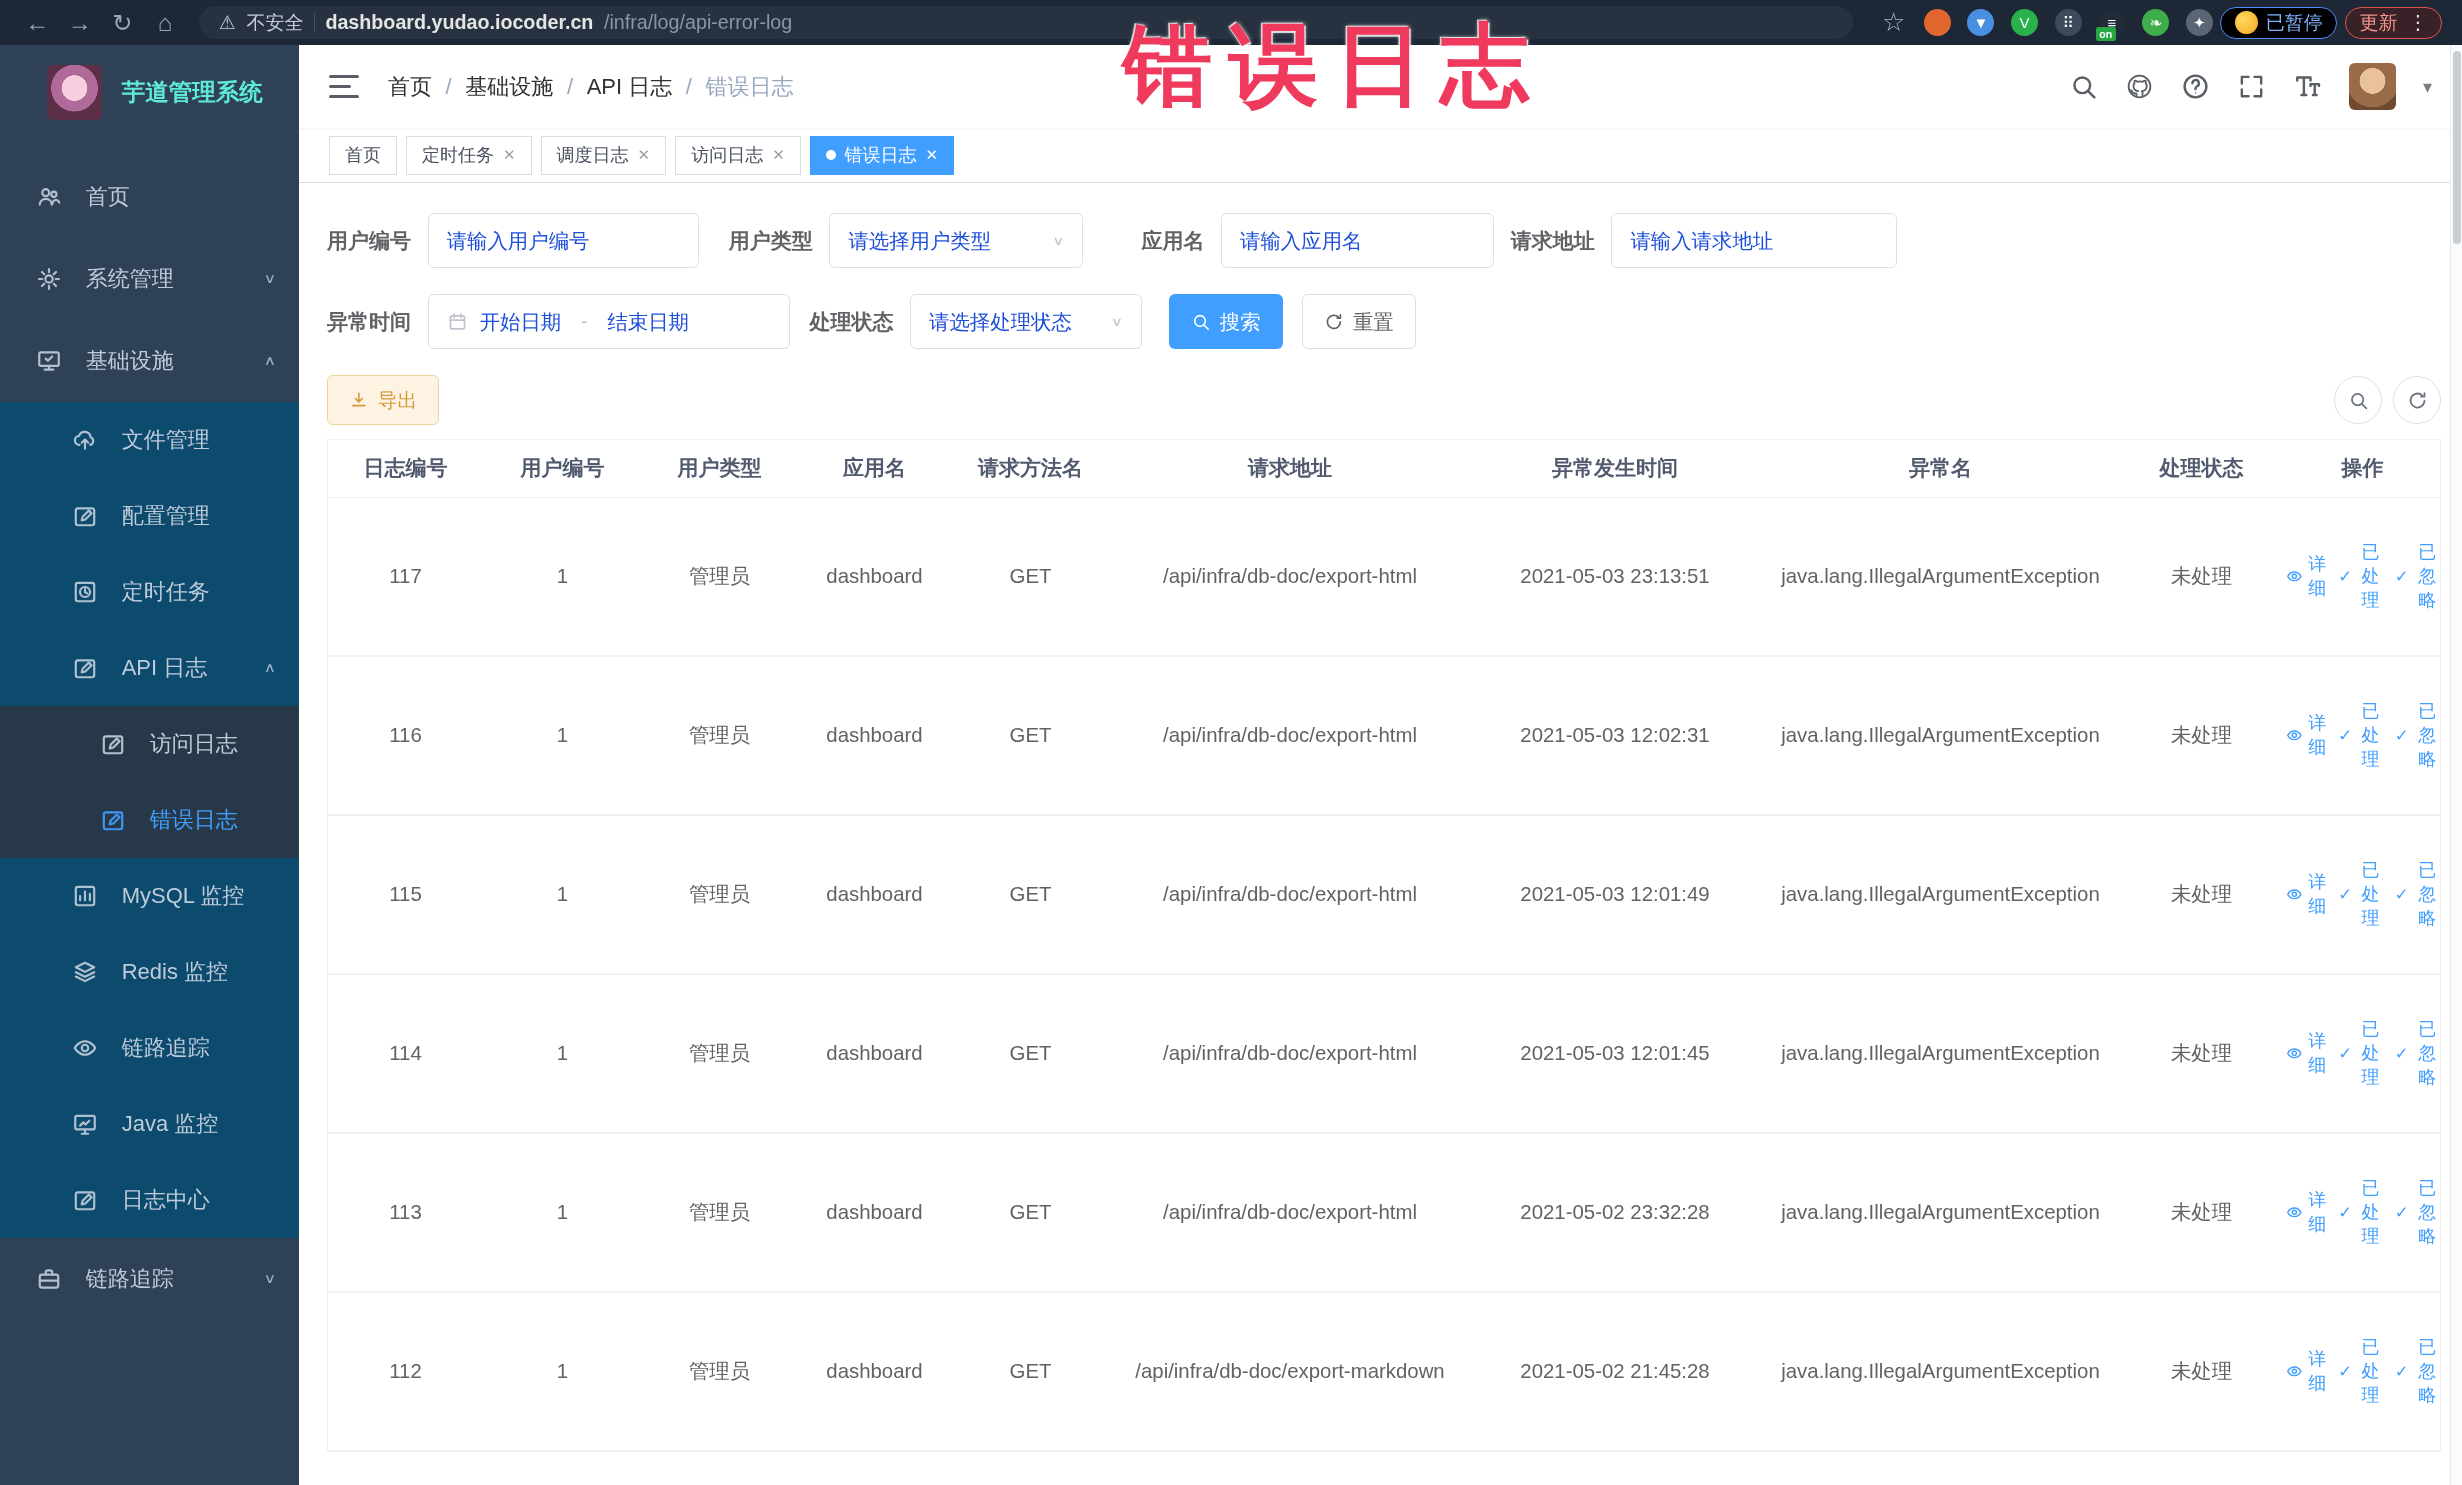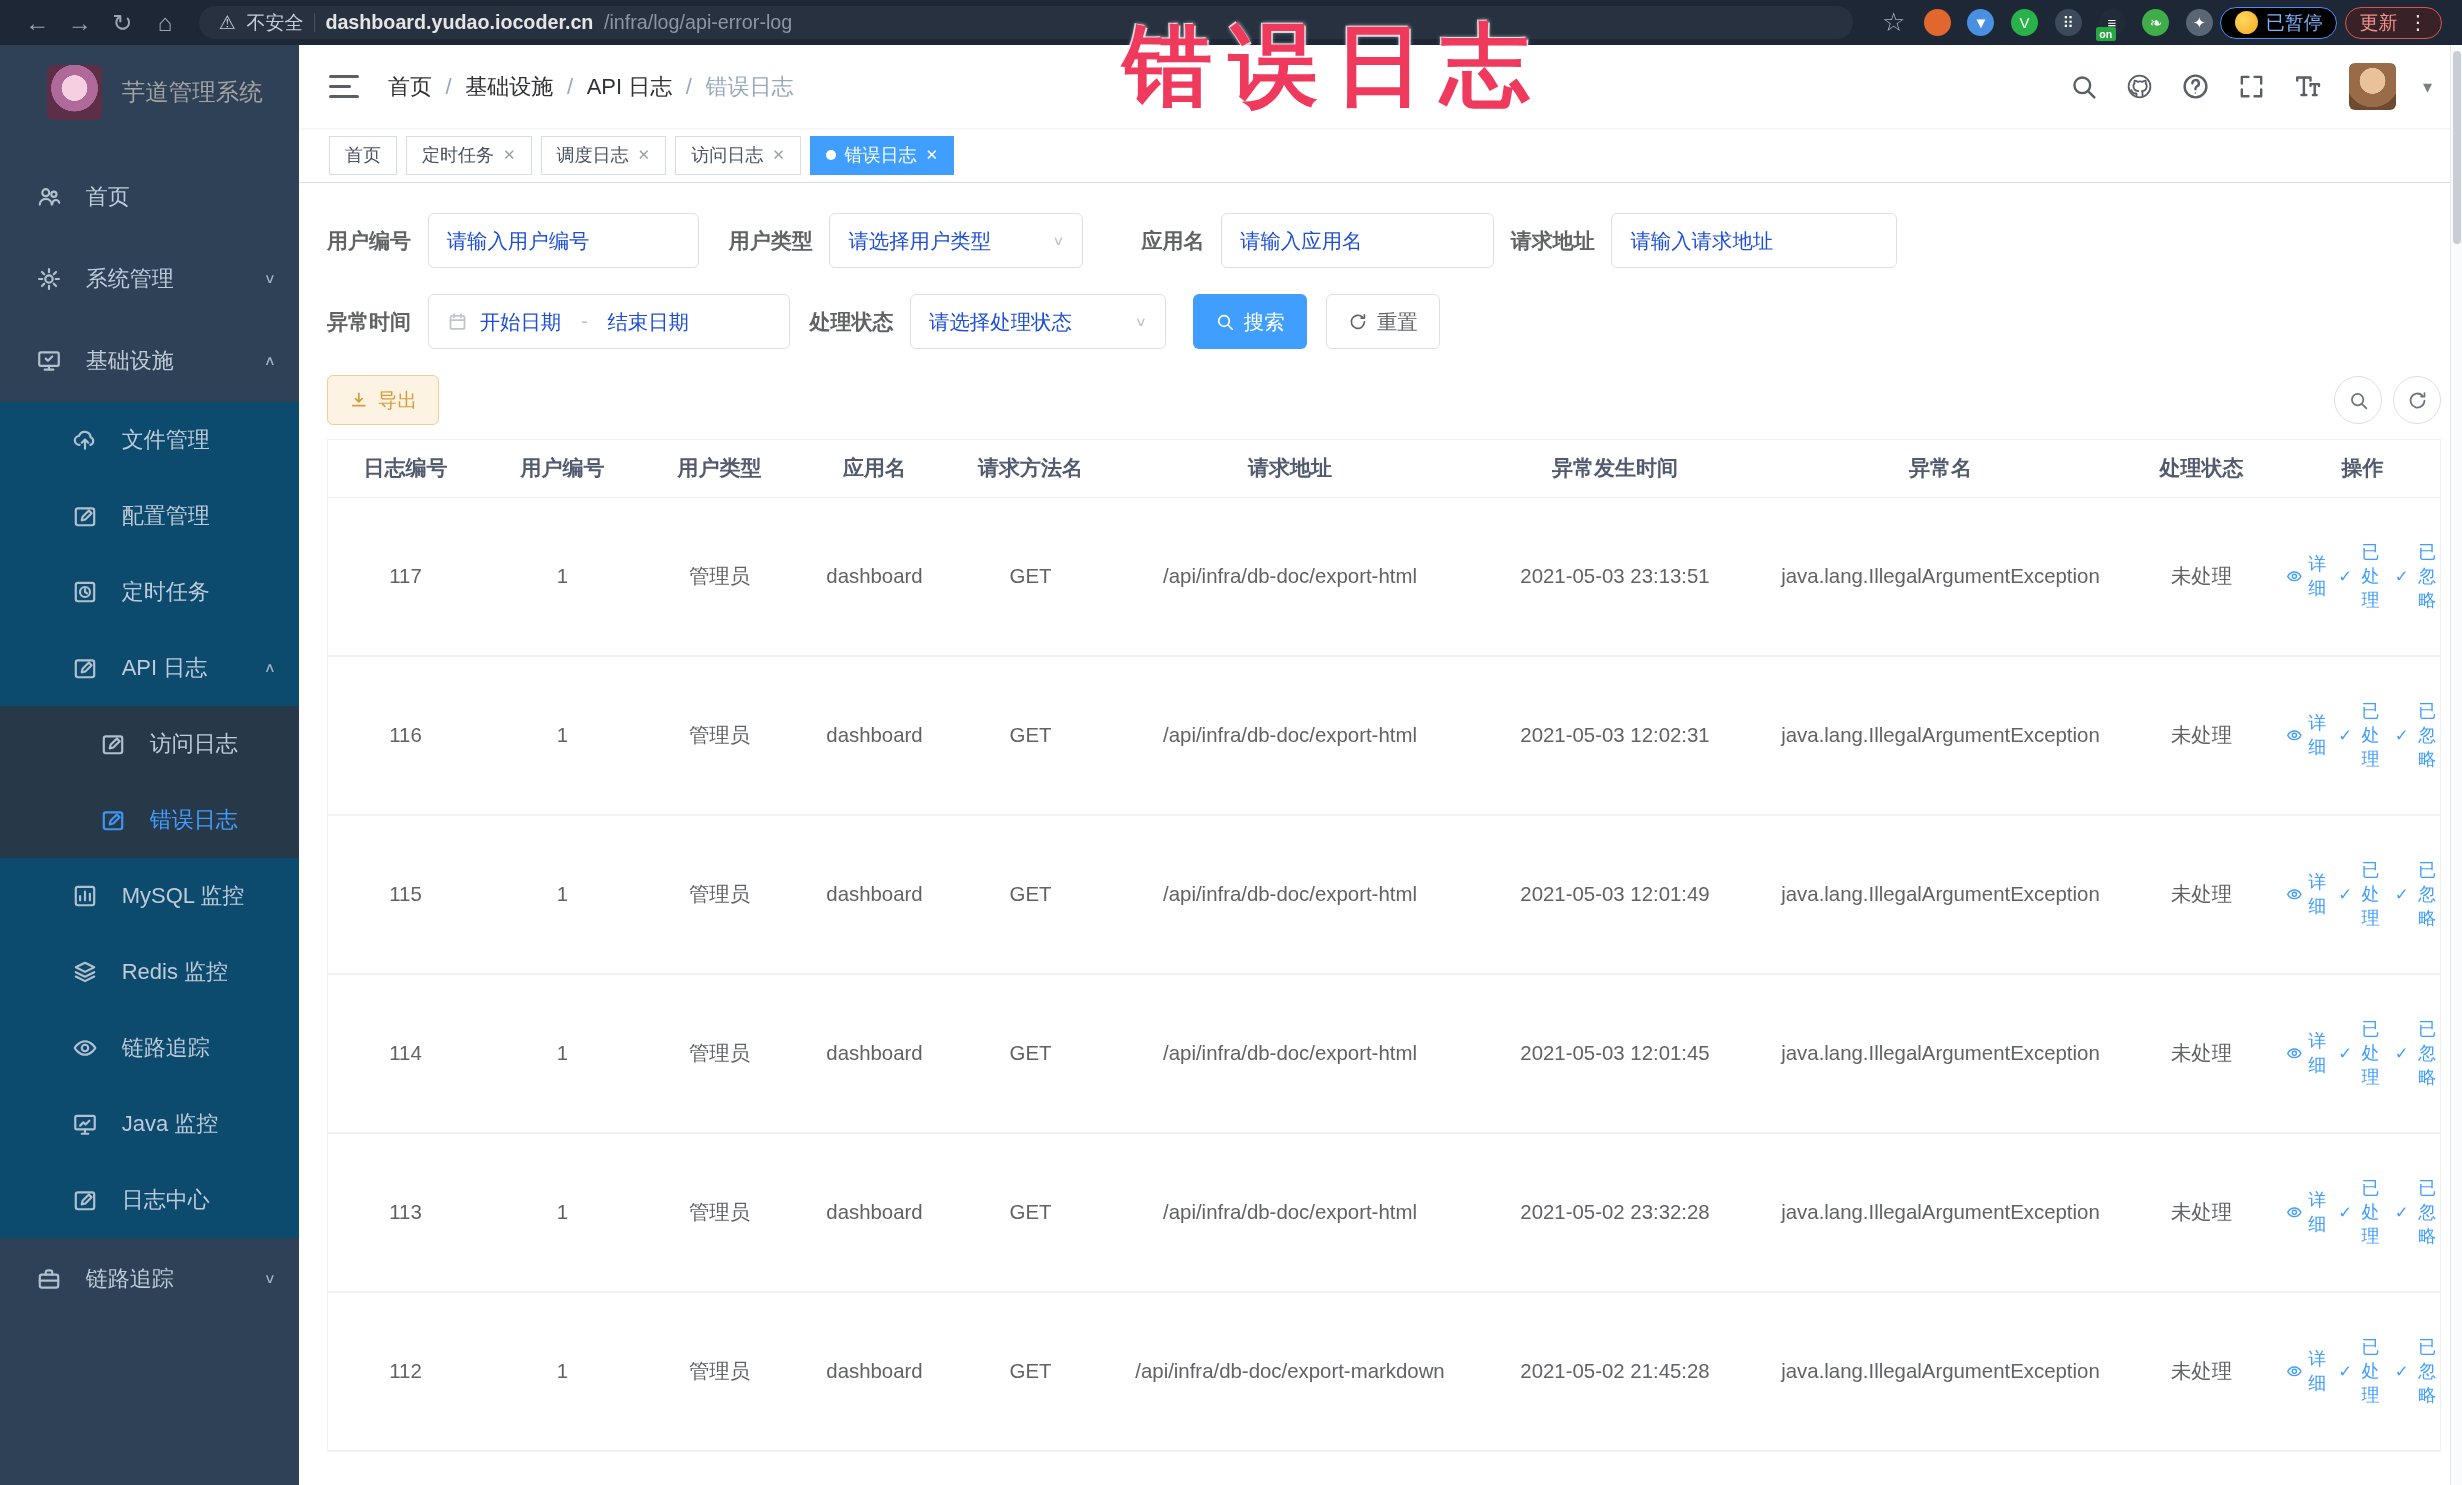--- a/index.html
+++ b/index.html
@@ -25,21 +25,21 @@
   .pill.paused .emoji { width:23px; height:23px; border-radius:50%; background:radial-gradient(circle at 35% 35%, #ffd95e, #f5a623); }
   .pill.update { border:1.5px solid #d9554c; color:#ef9188; background:#392227; }
   .pill .dots { color:#e6e9ee; font-size:19.7px; margin-left:3px; }
 
   
   .app { display:flex; height:1440px; }
   .sidebar { width:299px; background:#2f4156; flex:none; color:#bfcbd9; }
   .logo-row { display:flex; align-items:center; padding:19.7px 0 15px 47px; }
   .logo-img { width:55px; height:55px; border-radius:6px; background:
       radial-gradient(circle at 50% 42%, #f6cfe0 0 30%, #b06a9a 31% 55%, #5c2f46 56%), #7a4460; flex:none; }
-  .logo-title { color:#a3a3a3; font-size:23.5px; font-weight:400; margin-left:19.7px; white-space:nowrap; }
+  .logo-title { color:#5eead4; font-size:23.5px; font-weight:700; margin-left:19.7px; white-space:nowrap; }
   .menu { margin-top:21px; }
   .mi { display:flex; align-items:center; height:82px; padding-left:36px; padding-right:23px; font-size:22px; cursor:pointer; position:relative; }
   .mi .ic { width:30px; height:26px; flex:none; opacity:.92; }
   .mi .ic svg { width:26px; height:26px; }
   .mi .lbl { margin-left:19.7px; white-space:nowrap; }
   .mi .chev { margin-left:auto; font-size:16.7px; color:#9fb0c3; transform:scaleY(.8); }
   .mi.l1 { height:76px; padding-left:72px; background:#0c4a6e; }
   .mi.l2 { height:76px; padding-left:100px; background:#273949; }
   .mi.active { color:#409eff; }
 
@@ -400,21 +400,21 @@
                 <rect x="4" y="5.5" width="16" height="15" rx="2"></rect>
                 <path d="M8 3.5v4M16 3.5v4M4 10.5h16"></path>
               </svg>
             </span>
           <span class="ph">开始日期</span>
           <span class="sep">-</span>
           <span class="ph">结束日期</span>
         </div>
         <span class="gap" style="width:19.7px"></span>
         <span class="flabel">处理状态</span>
-        <div class="fctl sel" style="width:256px">
+        <div class="fctl sel" style="width:232px">
             <span class="ph">请选择处理状态</span>
             <span class="chev">∨</span>
           </div>
         <span class="gap" style="width:27px"></span>
         <button class="btn primary">
             <svg viewBox="0 0 24 24">
               <circle cx="11" cy="11" r="6.5"></circle>
               <path d="M15.8 15.8L21 21"></path>
             </svg>
             <span>搜索</span>

